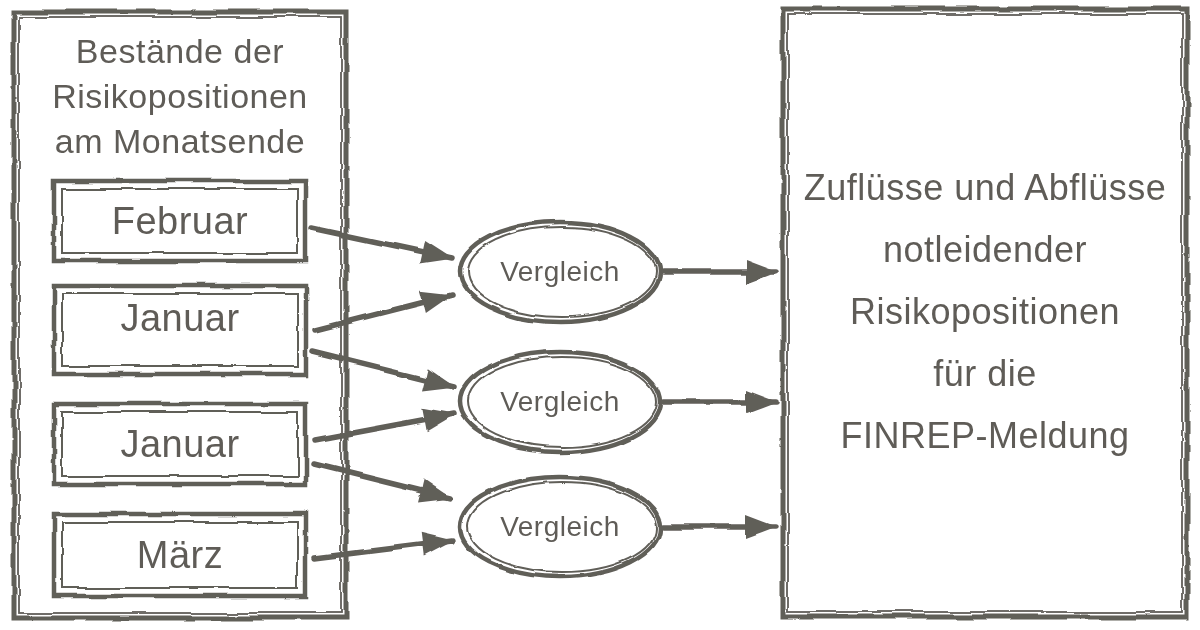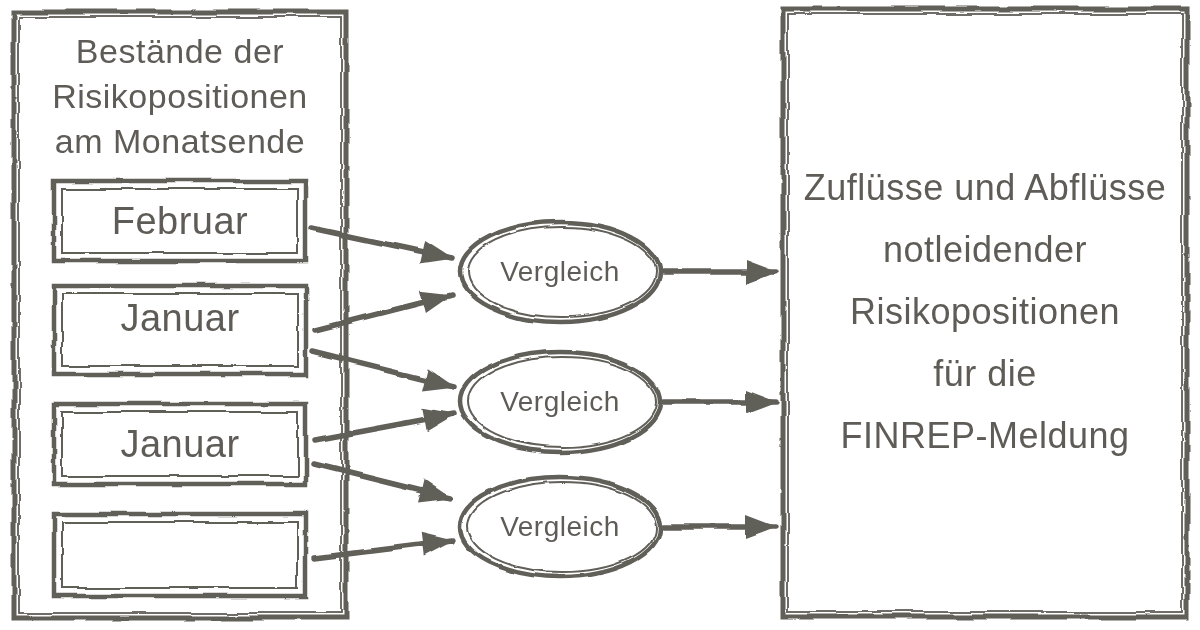--- a/index.html
+++ b/index.html
@@ -139,20 +139,21 @@
     </g>
   </svg>
 
   <div class="txt panel-title">Bestände der
 Risikopositionen
 am Monatsende</div>
 
   <div class="txt month-label month-dezember">Februar</div>
   <div class="txt month-label month-januar">Januar</div>
   <div class="txt month-label month-februar">Januar</div>
+  <div class="txt month-label month-maerz">März</div>
 
   <div class="txt vergleich-label vergleich-1">Vergleich</div>
   <div class="txt vergleich-label vergleich-2">Vergleich</div>
   <div class="txt vergleich-label vergleich-3">Vergleich</div>
 
   <div class="txt right-panel-text">Zuflüsse und Abflüsse
 notleidender
 Risikopositionen
 für die
 FINREP-Meldung</div>

